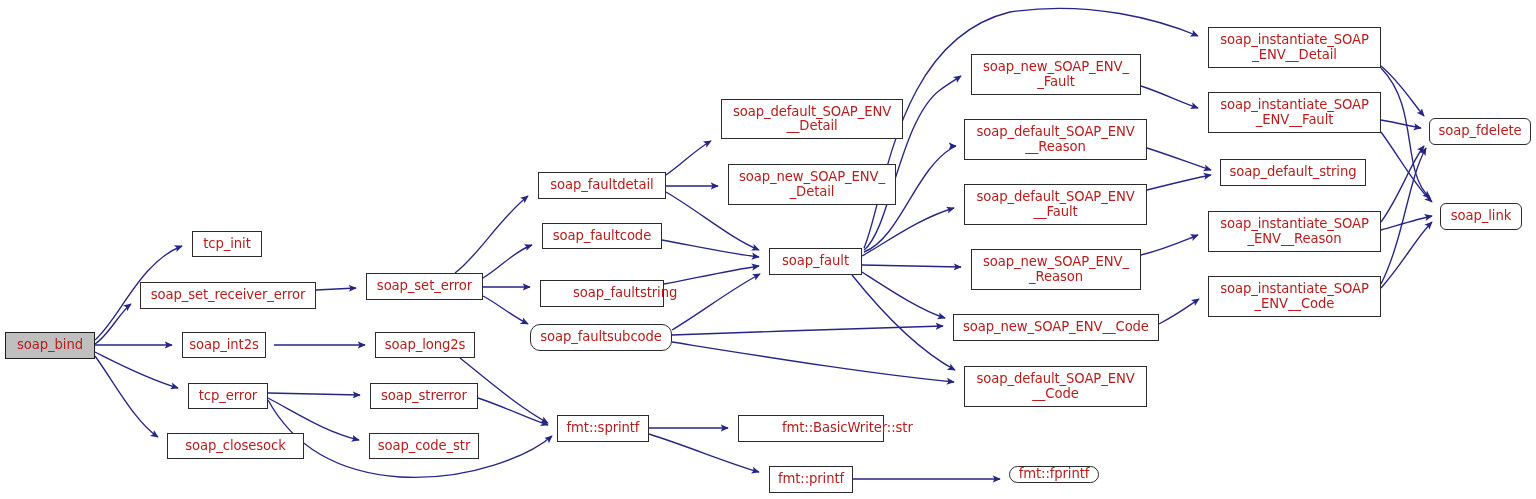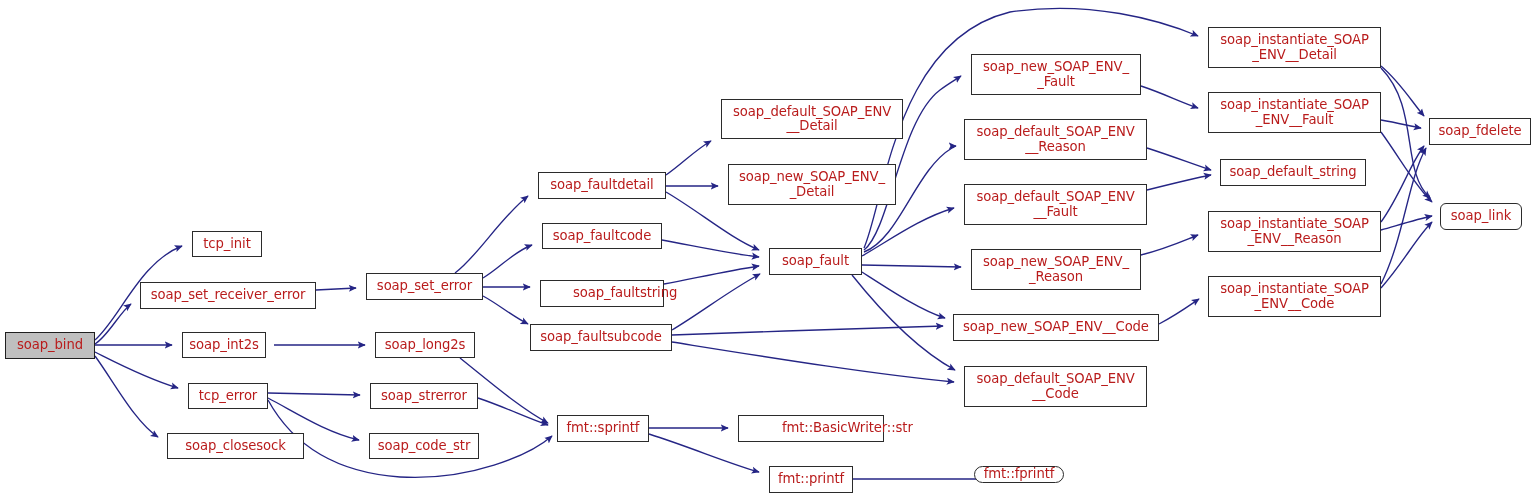--- a/index.html
+++ b/index.html
@@ -115,21 +115,21 @@
       <div class="node" style="left: 182px; top: 332px; width: 84px; height: 26px;"><span class="lbl">soap_int2s</span></div>
       <div class="node" style="left: 188px; top: 383px; width: 80px; height: 26px;"><span class="lbl">tcp_error</span></div>
       <div class="node" style="left: 167px; top: 433px; width: 137px; height: 26px;"><span class="lbl">soap_closesock</span></div>
       <div class="node" style="left: 366px; top: 273px; width: 117px; height: 27px;"><span class="lbl">soap_set_error</span></div>
       <div class="node" style="left: 375px; top: 332px; width: 100px; height: 26px;"><span class="lbl">soap_long2s</span></div>
       <div class="node" style="left: 370px; top: 383px; width: 108px; height: 26px;"><span class="lbl">soap_strerror</span></div>
       <div class="node" style="left: 369px; top: 433px; width: 110px; height: 26px;"><span class="lbl">soap_code_str</span></div>
       <div class="node" style="left: 538px; top: 172px; width: 128px; height: 27px;"><span class="lbl">soap_faultdetail</span></div>
       <div class="node" style="left: 542px; top: 223px; width: 120px; height: 26px;"><span class="lbl">soap_faultcode</span></div>
       <div class="node" style="left: 540px; top: 280px; width: 124px; height: 27px; padding-left: 32px;"><span class="lbl">soap_faultstring</span></div>
-      <div class="node" style="left: 530px; top: 324px; width: 142px; height: 27px;"><span class="lbl">soap_faultsubcode</span></div>
+      <div class="node" style="left: 530px; top: 324px; width: 142px; height: 27px; border-radius: 10px;"><span class="lbl">soap_faultsubcode</span></div>
       <div class="node" style="left: 557px; top: 415px; width: 92px; height: 27px;"><span class="lbl">fmt::sprintf</span></div>
       <div class="node" style="left: 721px; top: 99px; width: 182px; height: 40px;"><span class="lbl">soap_default_SOAP_ENV
 __Detail</span></div>
       <div class="node" style="left: 728px; top: 164px; width: 168px; height: 41px;"><span class="lbl">soap_new_SOAP_ENV_
 _Detail</span></div>
       <div class="node" style="left: 769px; top: 248px; width: 93px; height: 27px;"><span class="lbl">soap_fault</span></div>
       <div class="node" style="left: 738px; top: 415px; width: 146px; height: 27px; padding-left: 43px;"><span class="lbl">fmt::BasicWriter::str</span></div>
       <div class="node" style="left: 769px; top: 466px; width: 84px; height: 27px;"><span class="lbl">fmt::printf</span></div>
       <div class="node" style="left: 971px; top: 54px; width: 170px; height: 41px;"><span class="lbl">soap_new_SOAP_ENV_
 _Fault</span></div>
@@ -144,17 +144,17 @@
 __Code</span></div>
       <div class="node" style="left: 1208px; top: 27px; width: 173px; height: 41px;"><span class="lbl">soap_instantiate_SOAP
 _ENV__Detail</span></div>
       <div class="node" style="left: 1208px; top: 92px; width: 173px; height: 41px;"><span class="lbl">soap_instantiate_SOAP
 _ENV__Fault</span></div>
       <div class="node" style="left: 1220px; top: 159px; width: 146px; height: 27px;"><span class="lbl">soap_default_string</span></div>
       <div class="node" style="left: 1208px; top: 211px; width: 173px; height: 41px;"><span class="lbl">soap_instantiate_SOAP
 _ENV__Reason</span></div>
       <div class="node" style="left: 1208px; top: 276px; width: 173px; height: 41px;"><span class="lbl">soap_instantiate_SOAP
 _ENV__Code</span></div>
-      <div class="node" style="left: 1429px; top: 118px; width: 102px; height: 27px;"><span class="lbl">soap_fdelete</span></div>
+      <div class="node" style="left: 1429px; top: 118px; width: 102px; height: 27px; border-radius: 6px;"><span class="lbl">soap_fdelete</span></div>
       <div class="node" style="left: 1440px; top: 203px; width: 82px; height: 27px; border-radius: 6px;"><span class="lbl">soap_link</span></div>
-      <div class="node" style="left: 974px; top: 466px; width: 90px; height: 17px; border-radius: 10px;"><span class="lbl">fmt::fprintf</span></div>
+      <div class="node" style="left: 1009px; top: 466px; width: 90px; height: 17px; border-radius: 10px;"><span class="lbl">fmt::fprintf</span></div>
     </div>
 </div>
 
 </body></html>

